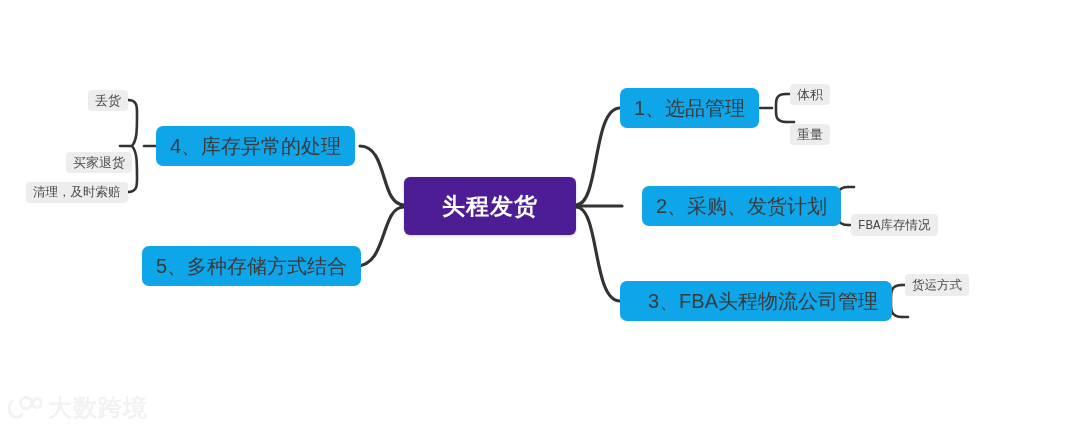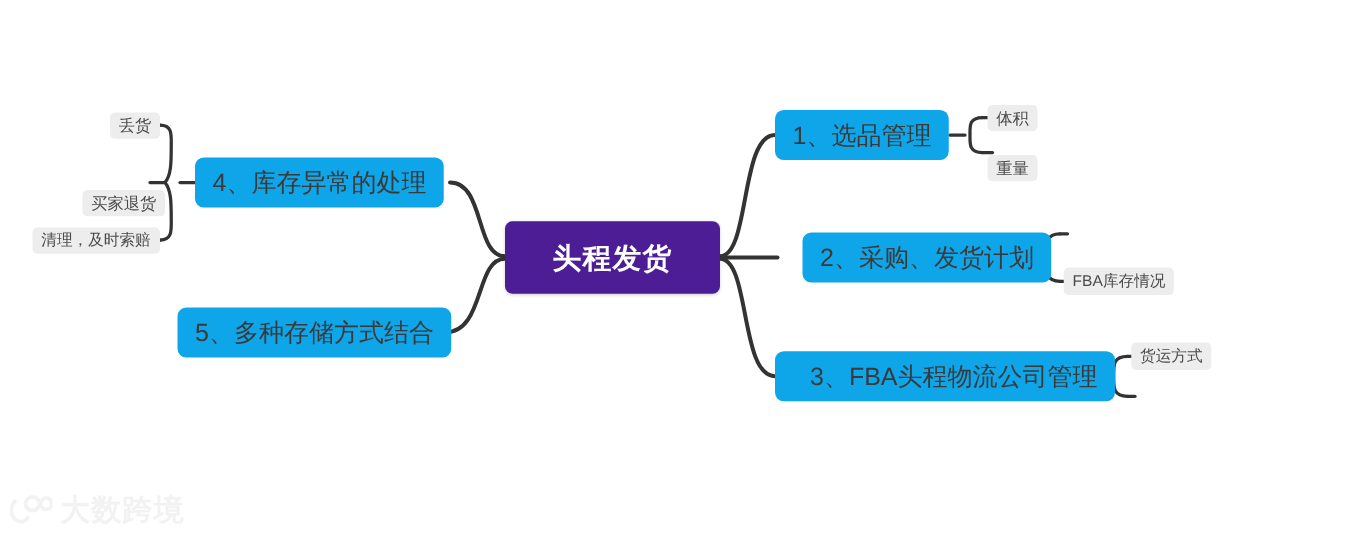--- a/index.html
+++ b/index.html
@@ -53,20 +53,21 @@
   }
   .node-sub {
     background: #ededed;
     border-radius: 4px;
     font-size: 13px;
     color: #4a4a4a;
     padding: 0 7px;
   }
   .node-sub.small {
     font-size: 12.5px;
+    font-family: Liberation Mono, monospace;
   }
   #watermark {
     position: absolute;
     left: 8px;
     bottom: 4px;
     display: flex;
     align-items: center;
     gap: 6px;
     opacity: 1;
   }

